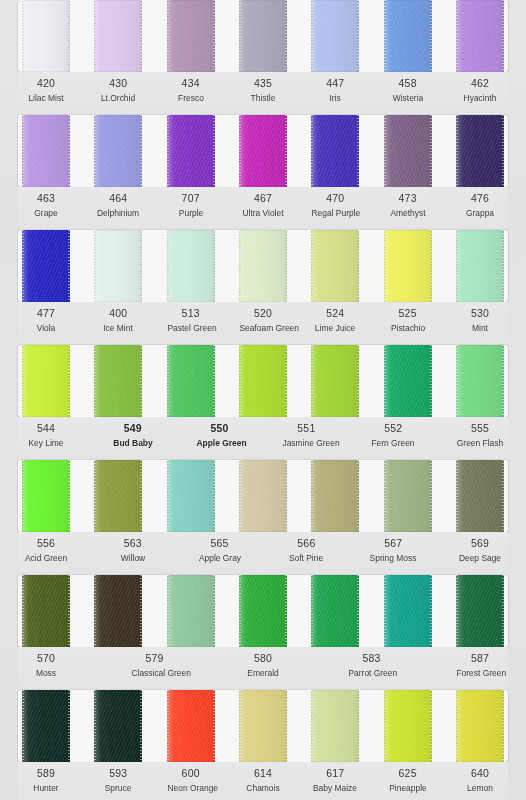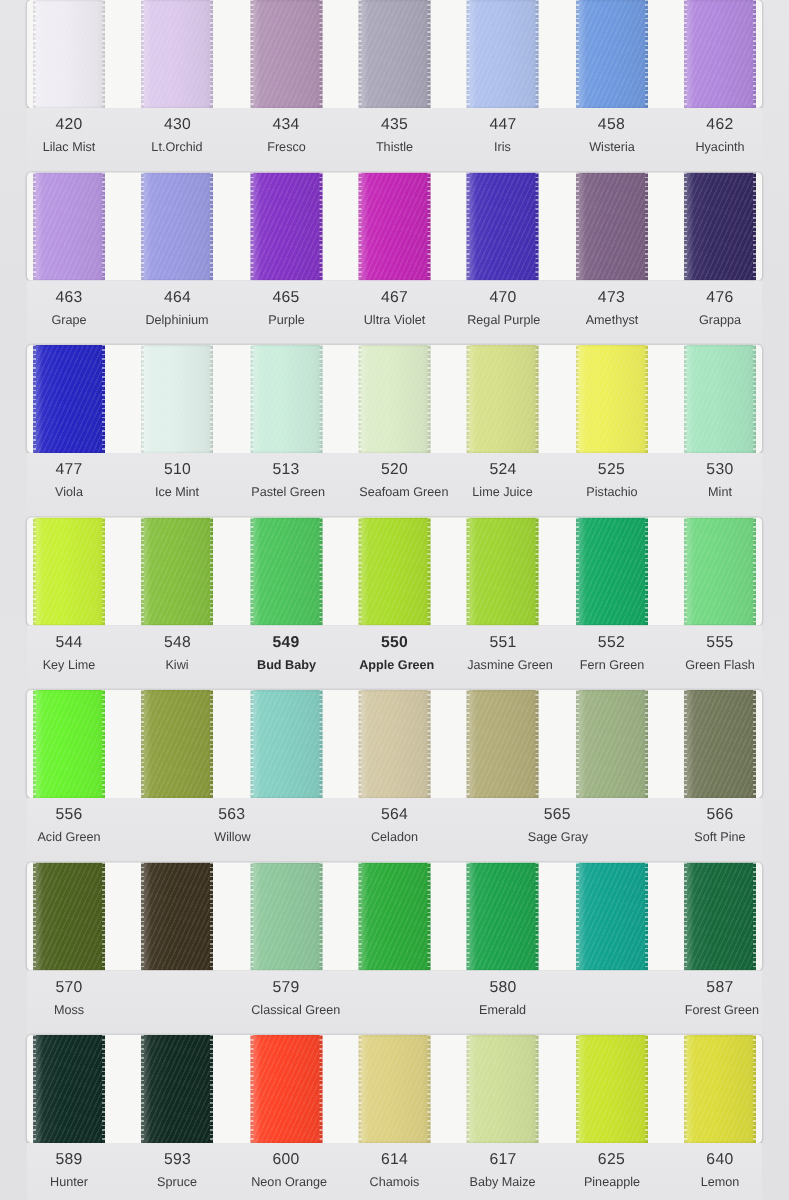--- a/index.html
+++ b/index.html
@@ -186,21 +186,21 @@
         <div class="labels">
           <div class="label">
             <div class="code">463</div>
             <div class="name">Grape</div>
           </div>
           <div class="label">
             <div class="code">464</div>
             <div class="name">Delphinium</div>
           </div>
           <div class="label">
-            <div class="code">465</div>
+            <div class="code">707</div>
             <div class="name">Purple</div>
           </div>
           <div class="label">
             <div class="code">467</div>
             <div class="name">Ultra Violet</div>
           </div>
           <div class="label">
             <div class="code">470</div>
             <div class="name">Regal Purple</div>
           </div>
@@ -239,21 +239,21 @@
               <div class="ribbon" style="--c: #a6e5c0; background-color: rgb(166, 229, 192);"></div>
             </div>
           </div>
         </div>
         <div class="labels">
           <div class="label">
             <div class="code">477</div>
             <div class="name">Viola</div>
           </div>
           <div class="label">
-            <div class="code">510</div>
+            <div class="code">400</div>
             <div class="name">Ice Mint</div>
           </div>
           <div class="label">
             <div class="code">513</div>
             <div class="name">Pastel Green</div>
           </div>
           <div class="label">
             <div class="code">520</div>
             <div class="name">Seafoam Green</div>
           </div>
@@ -294,24 +294,20 @@
             </div>
             <div class="swatch">
               <div class="ribbon" style="--c: #72d882; background-color: rgb(114, 216, 130);"></div>
             </div>
           </div>
         </div>
         <div class="labels">
           <div class="label">
             <div class="code">544</div>
             <div class="name">Key Lime</div>
-          </div>
-          <div class="label">
-            <div class="code">548</div>
-            <div class="name">Kiwi</div>
           </div>
           <div class="label bold">
             <div class="code">549</div>
             <div class="name">Bud Baby</div>
           </div>
           <div class="label bold">
             <div class="code">550</div>
             <div class="name">Apple Green</div>
           </div>
           <div class="label">
@@ -357,31 +353,35 @@
         <div class="labels">
           <div class="label">
             <div class="code">556</div>
             <div class="name">Acid Green</div>
           </div>
           <div class="label">
             <div class="code">563</div>
             <div class="name">Willow</div>
           </div>
           <div class="label">
-            <div class="code">564</div>
-            <div class="name">Celadon</div>
-          </div>
-          <div class="label">
             <div class="code">565</div>
-            <div class="name">Sage Gray</div>
+            <div class="name">Apple Gray</div>
           </div>
           <div class="label">
             <div class="code">566</div>
             <div class="name">Soft Pine</div>
           </div>
+          <div class="label">
+            <div class="code">567</div>
+            <div class="name">Spring Moss</div>
+          </div>
+          <div class="label">
+            <div class="code">569</div>
+            <div class="name">Deep Sage</div>
+          </div>
         </div>
       </div>
       <div class="row">
         <div class="strip">
           <div class="swatches">
             <div class="swatch">
               <div class="ribbon" style="--c: #4d611f; background-color: rgb(77, 97, 31);"></div>
             </div>
             <div class="swatch">
               <div class="ribbon" style="--c: #3c3220; background-color: rgb(60, 50, 32);"></div>
@@ -408,20 +408,24 @@
             <div class="code">570</div>
             <div class="name">Moss</div>
           </div>
           <div class="label">
             <div class="code">579</div>
             <div class="name">Classical Green</div>
           </div>
           <div class="label">
             <div class="code">580</div>
             <div class="name">Emerald</div>
+          </div>
+          <div class="label">
+            <div class="code">583</div>
+            <div class="name">Parrot Green</div>
           </div>
           <div class="label">
             <div class="code">587</div>
             <div class="name">Forest Green</div>
           </div>
         </div>
       </div>
       <div class="row">
         <div class="strip">
           <div class="swatches">

